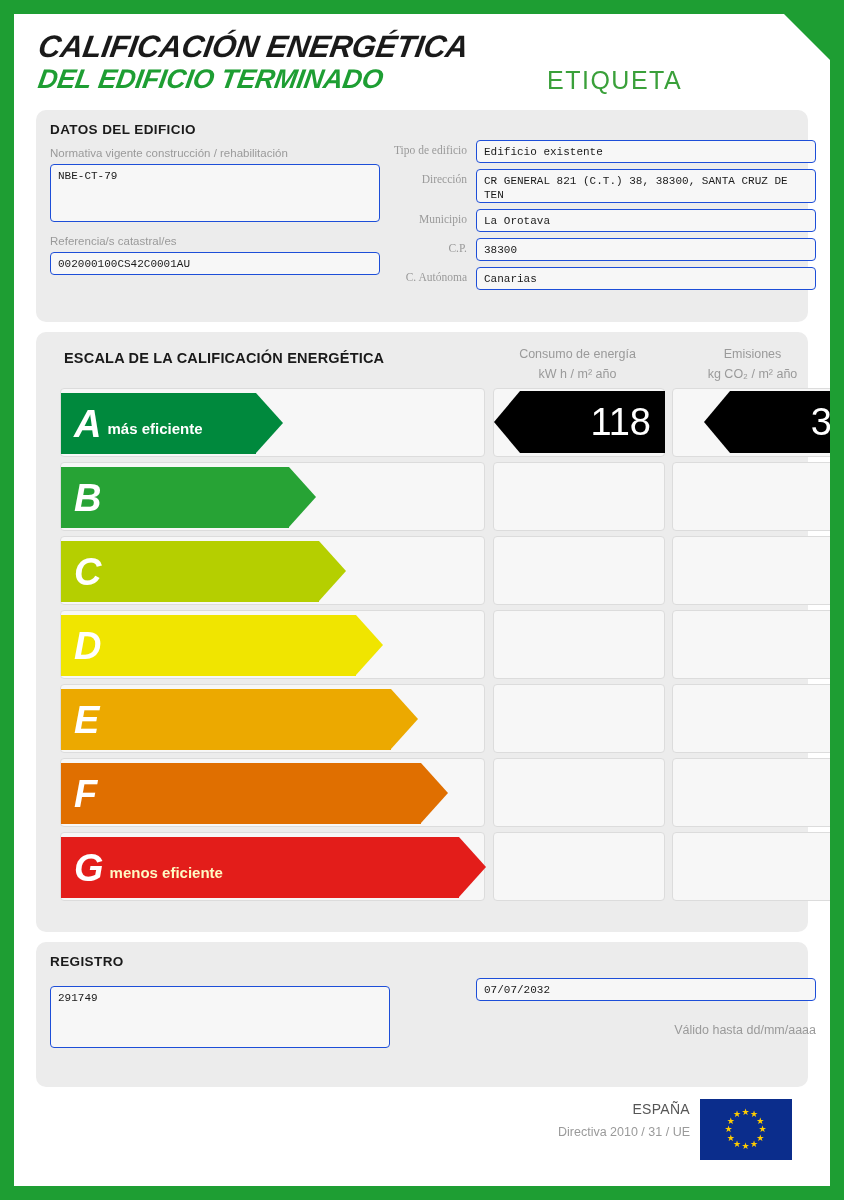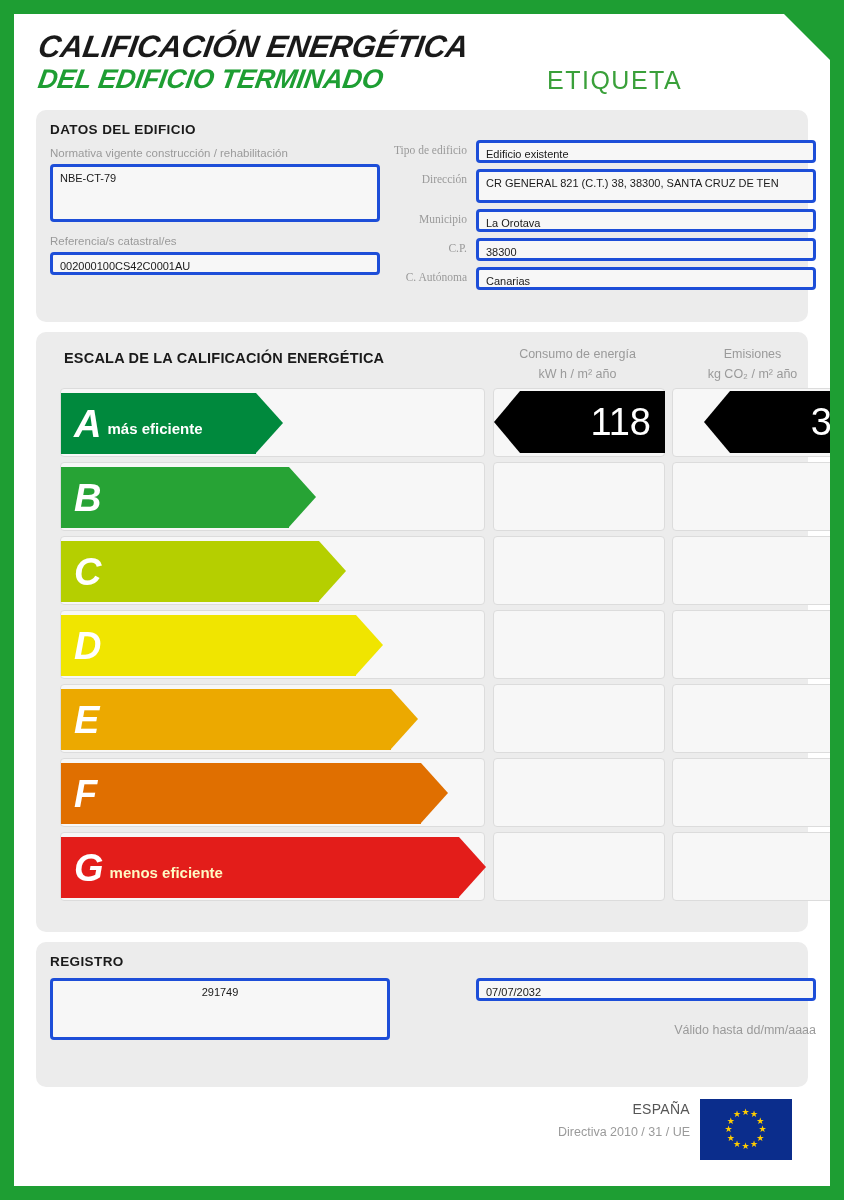--- a/index.html
+++ b/index.html
@@ -108,26 +108,27 @@
     width: 330px;
   }
   .lbl-grey {
     font-size: 11.5px;
     color: #9a9a9a;
     line-height: 15px;
     margin-bottom: 3px;
   }
   .field {
     background: #f7f7f7;
-    border: 3px solid #1d4ed8;
+    border: 1px solid #1d4ed8;
     border-radius: 4px;
     font-size: 11px;
     color: #1a1a1a;
     padding: 4px 7px;
     line-height: 14px;
+    font-family: Liberation Mono, monospace;
   }
   .field.big { height: 58px; }
   .field.tall { height: 34px; }
   .field.one { height: 23px; }
 
   .datos-right {
     position: absolute;
     left: 330px;
     top: 30px;
     width: 450px;
@@ -262,24 +263,23 @@
     border-right: 26px solid #000000;
   }
   .t-consumo { left: 470px; width: 145px; }
   .t-emision { left: 680px; width: 137px; }
 
   
   .registro { height: 145px; }
   .reg-left {
     position: absolute;
     left: 14px;
-    top: 36px;
+    top: 44px;
     width: 340px;
     height: 62px;
-    text-align: center;
   }
   .reg-right {
     position: absolute;
     left: 440px;
     top: 36px;
     width: 340px;
   }
   .valido {
     text-align: right;
     font-size: 12.5px;

